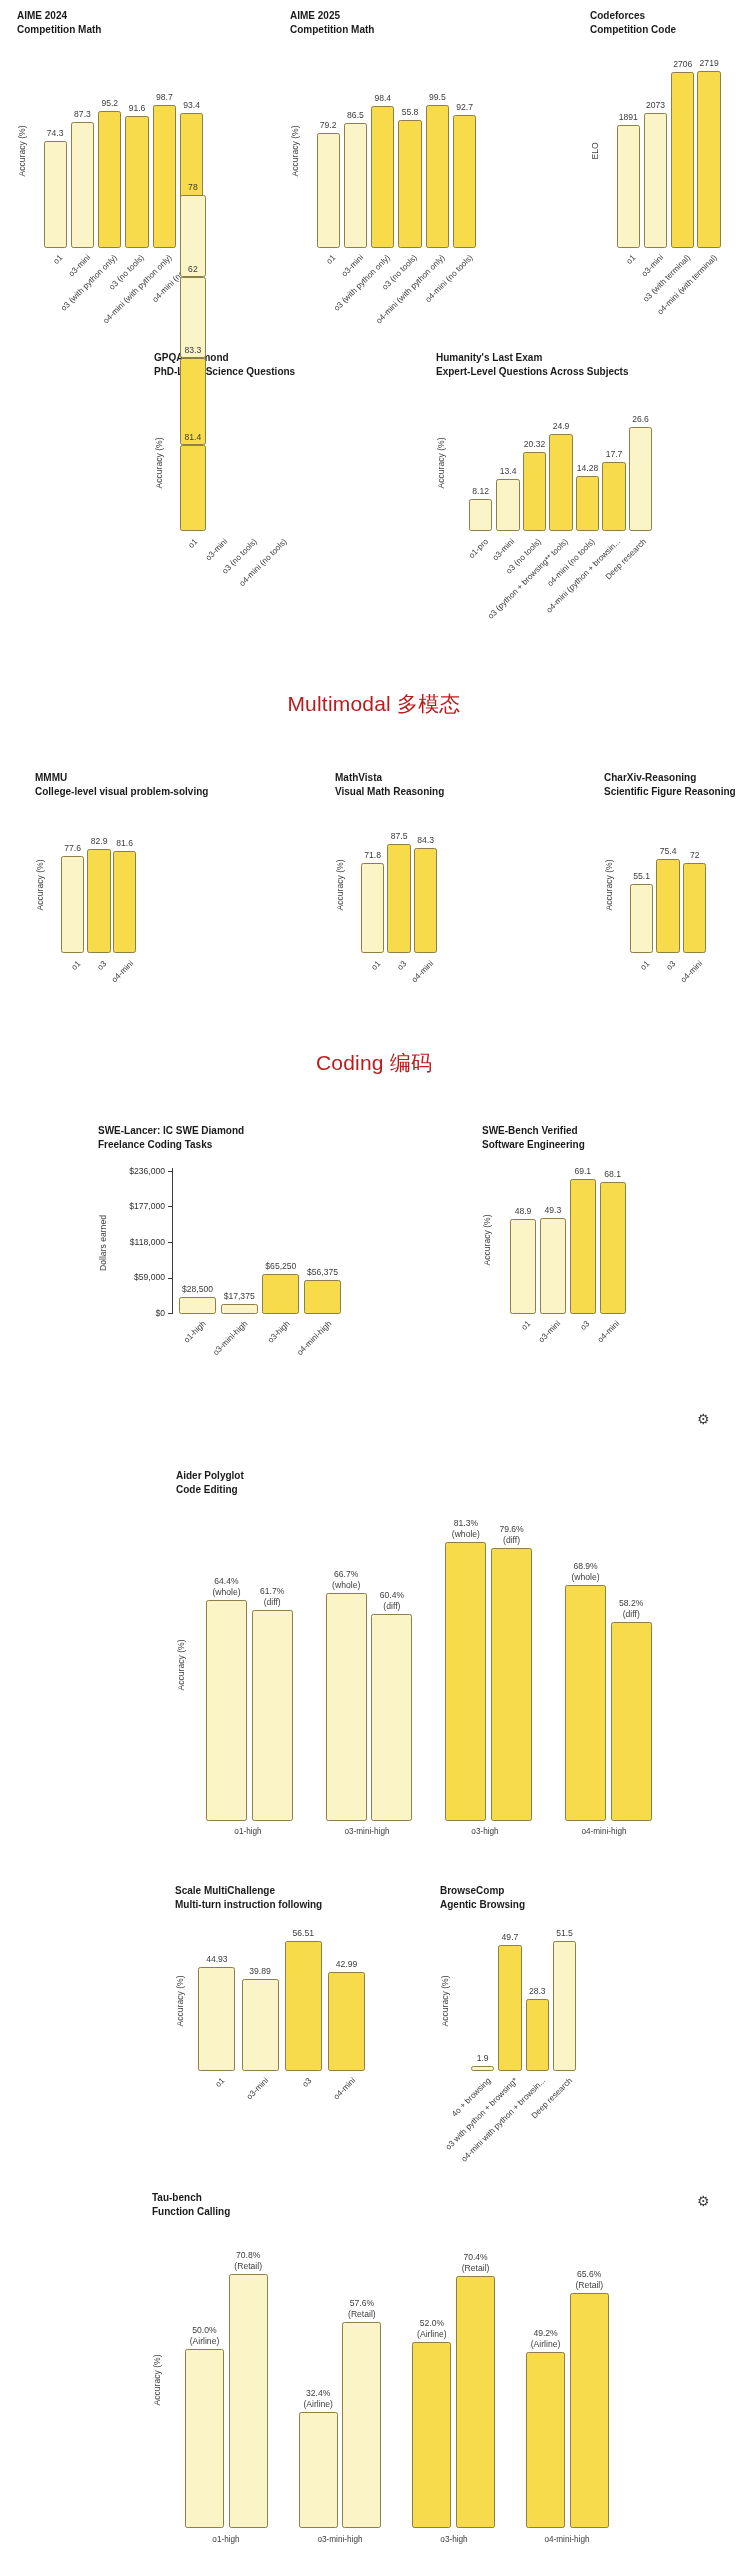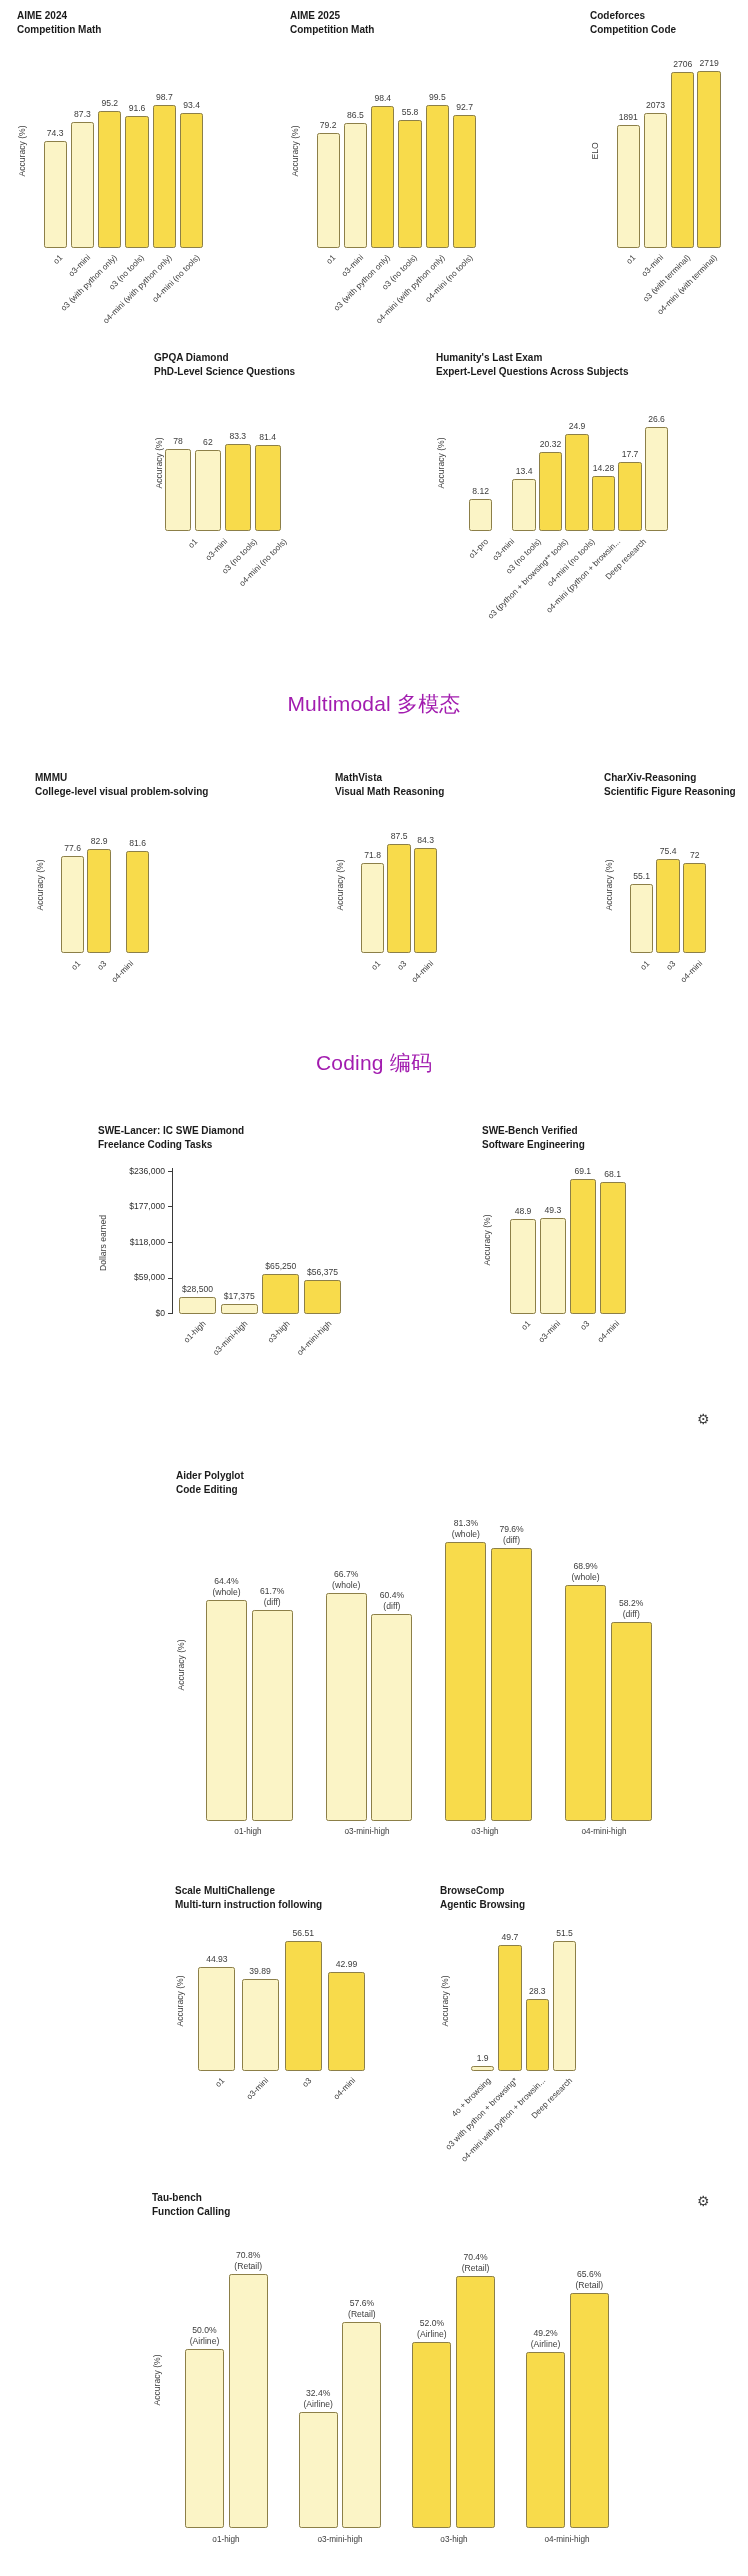--- a/index.html
+++ b/index.html
@@ -1,19 +1,19 @@
 <!DOCTYPE html>
 <html style="--bar-light: #FBF4C6; --bar-bright: #F8DB4B; --bar-border: #8C7F48;font-size:12.5px"><head>
 <meta charset="utf-8">
 <style>
   html,body{margin:0;padding:0;background:#ffffff;}
   .page{position:relative;width:748px;height:2576px;background:#fff;overflow:hidden;
         font-family:"Liberation Sans",sans-serif;}
   .hdr{position:absolute;left:0;width:100%;text-align:center;font-size:21px;font-weight:500;
-       color:#a21caf;letter-spacing:0.2px;line-height:1.3;}
+       color:#b91c1c;letter-spacing:0.2px;line-height:1.3;}
   .chart{position:absolute;}
   .ct{position:absolute;left:0;top:0;font-size:10px;font-weight:700;color:#1b1b1b;line-height:1.35;}
   .plot{position:absolute;left:0;right:0;}
   .ylab{position:absolute;left:0;top:50%;transform:translateY(-50%) rotate(180deg);
         writing-mode:vertical-rl;font-size:8.6px;color:#3e3e3e;white-space:nowrap;}
   .bars{position:absolute;bottom:0;display:flex;align-items:flex-end;}
   .barcol{position:relative;flex:0 0 auto;}
   .bar{width:100%;height:100%;box-sizing:border-box;border:0.8px solid var(--bar-border);border-radius:2.3px;}
   .bar.light{background:var(--bar-light);}
   .bar.bright{background:var(--bar-bright);}
@@ -216,21 +216,21 @@
         <span>o4-mini (with terminal)</span>
       </div>
     </div>
   <div class="chart" id="chart-gpqa" style="left: 154px; top: 351px; width: 218px; height: 228px;">
       <div class="ct">
         <div>GPQA Diamond</div>
         <div>PhD-Level Science Questions</div>
       </div>
       <div class="plot" style="top: 44px; height: 136px;">
         <div class="ylab">Accuracy (%)</div>
-        <div class="bars" style="left: 11px;">
+        <div class="bars" style="left: 22px; flex-direction: column;">
           <div class="barcol" style="width: 26px; margin-left: 0px; height: 82px;">
             <div class="vlab">
               <div>78</div>
             </div>
             <div class="bar light"></div>
           </div>
           <div class="barcol" style="width: 26px; margin-left: 3.9px; height: 81px;">
             <div class="vlab">
               <div>62</div>
             </div>
@@ -270,21 +270,21 @@
       </div>
       <div class="plot" style="top: 44px; height: 136px;">
         <div class="ylab">Accuracy (%)</div>
         <div class="bars" style="left: 33px;">
           <div class="barcol" style="width: 23.4px; margin-left: 0px; height: 32px;">
             <div class="vlab">
               <div>8.12</div>
             </div>
             <div class="bar light"></div>
           </div>
-          <div class="barcol" style="width: 23.4px; margin-left: 20px; height: 52px;">
+          <div class="barcol" style="width: 23.4px; margin-left: 4px; height: 52px;">
             <div class="vlab">
               <div>13.4</div>
             </div>
             <div class="bar light"></div>
           </div>
           <div class="barcol" style="width: 23.4px; margin-left: 3.1px; height: 79px;">
             <div class="vlab">
               <div>20.32</div>
             </div>
             <div class="bar bright"></div>
@@ -350,21 +350,21 @@
               <div>77.6</div>
             </div>
             <div class="bar light"></div>
           </div>
           <div class="barcol" style="width: 23.4px; margin-left: 3.1px; height: 104px;">
             <div class="vlab">
               <div>82.9</div>
             </div>
             <div class="bar bright"></div>
           </div>
-          <div class="barcol" style="width: 23.4px; margin-left: 15px; height: 102px;">
+          <div class="barcol" style="width: 23.4px; margin-left: 2px; height: 102px;">
             <div class="vlab">
               <div>81.6</div>
             </div>
             <div class="bar bright"></div>
           </div>
         </div>
       </div>
       <div class="xl" style="left: 41px; top: 188px;">
         <span>o1</span>
       </div>

